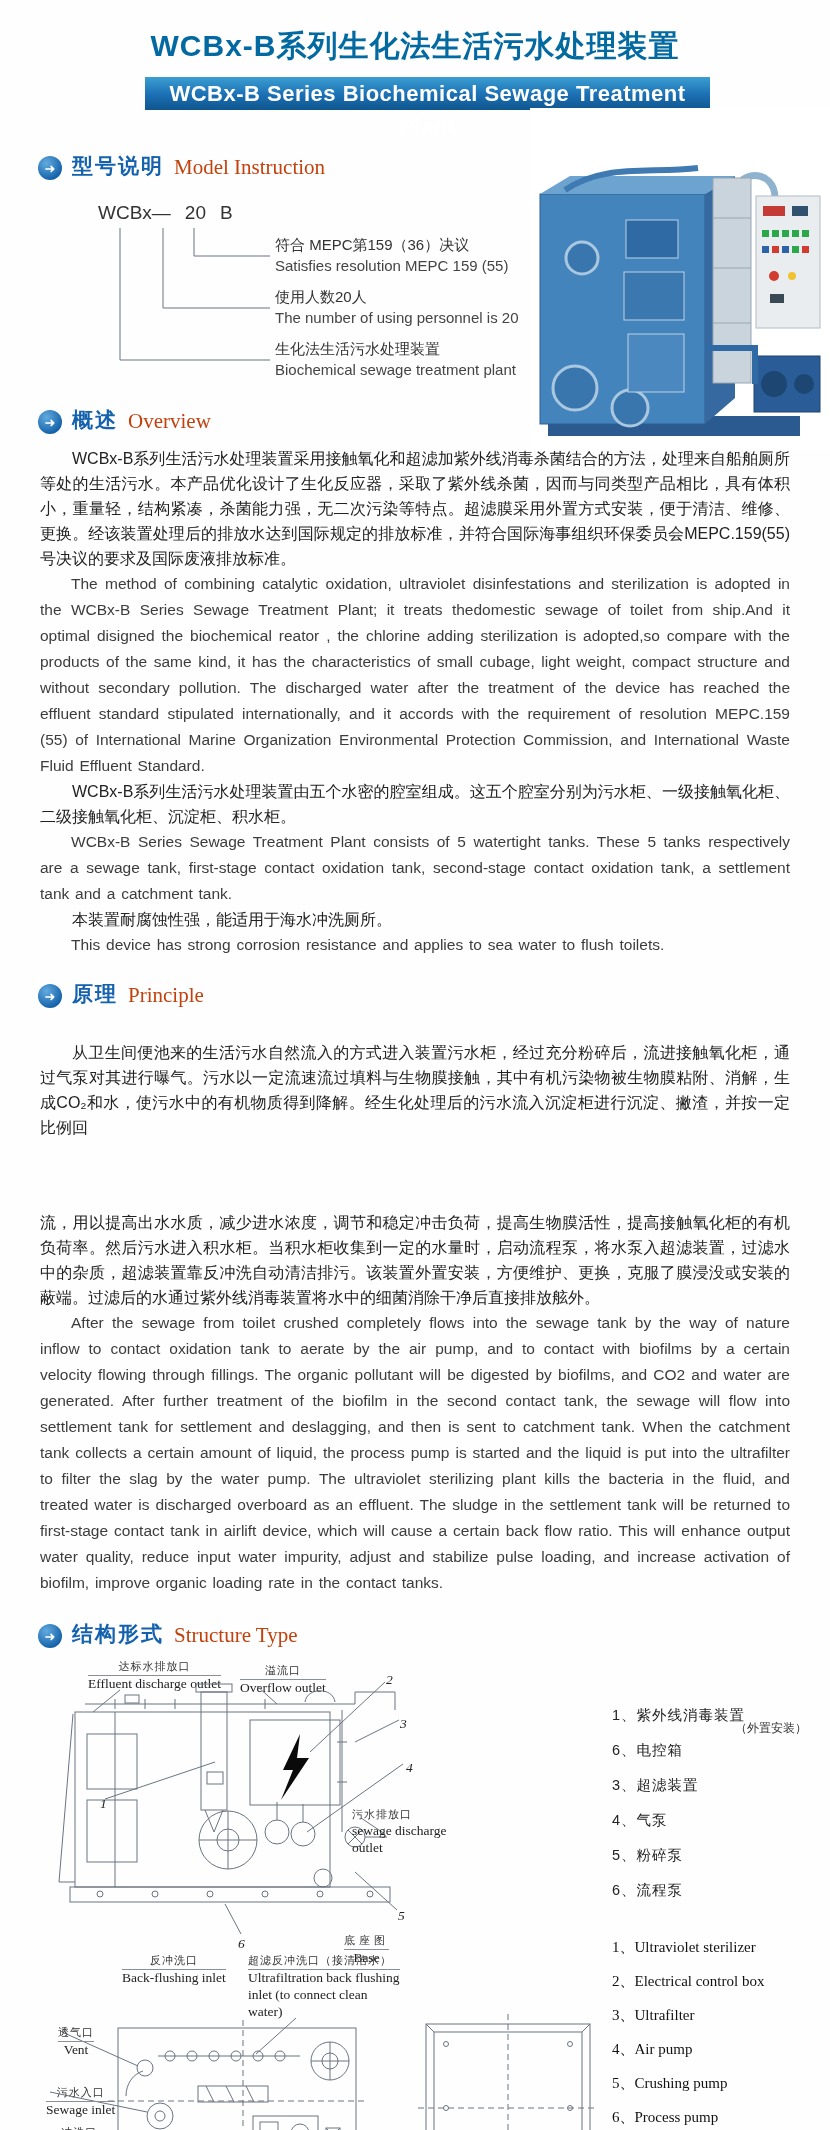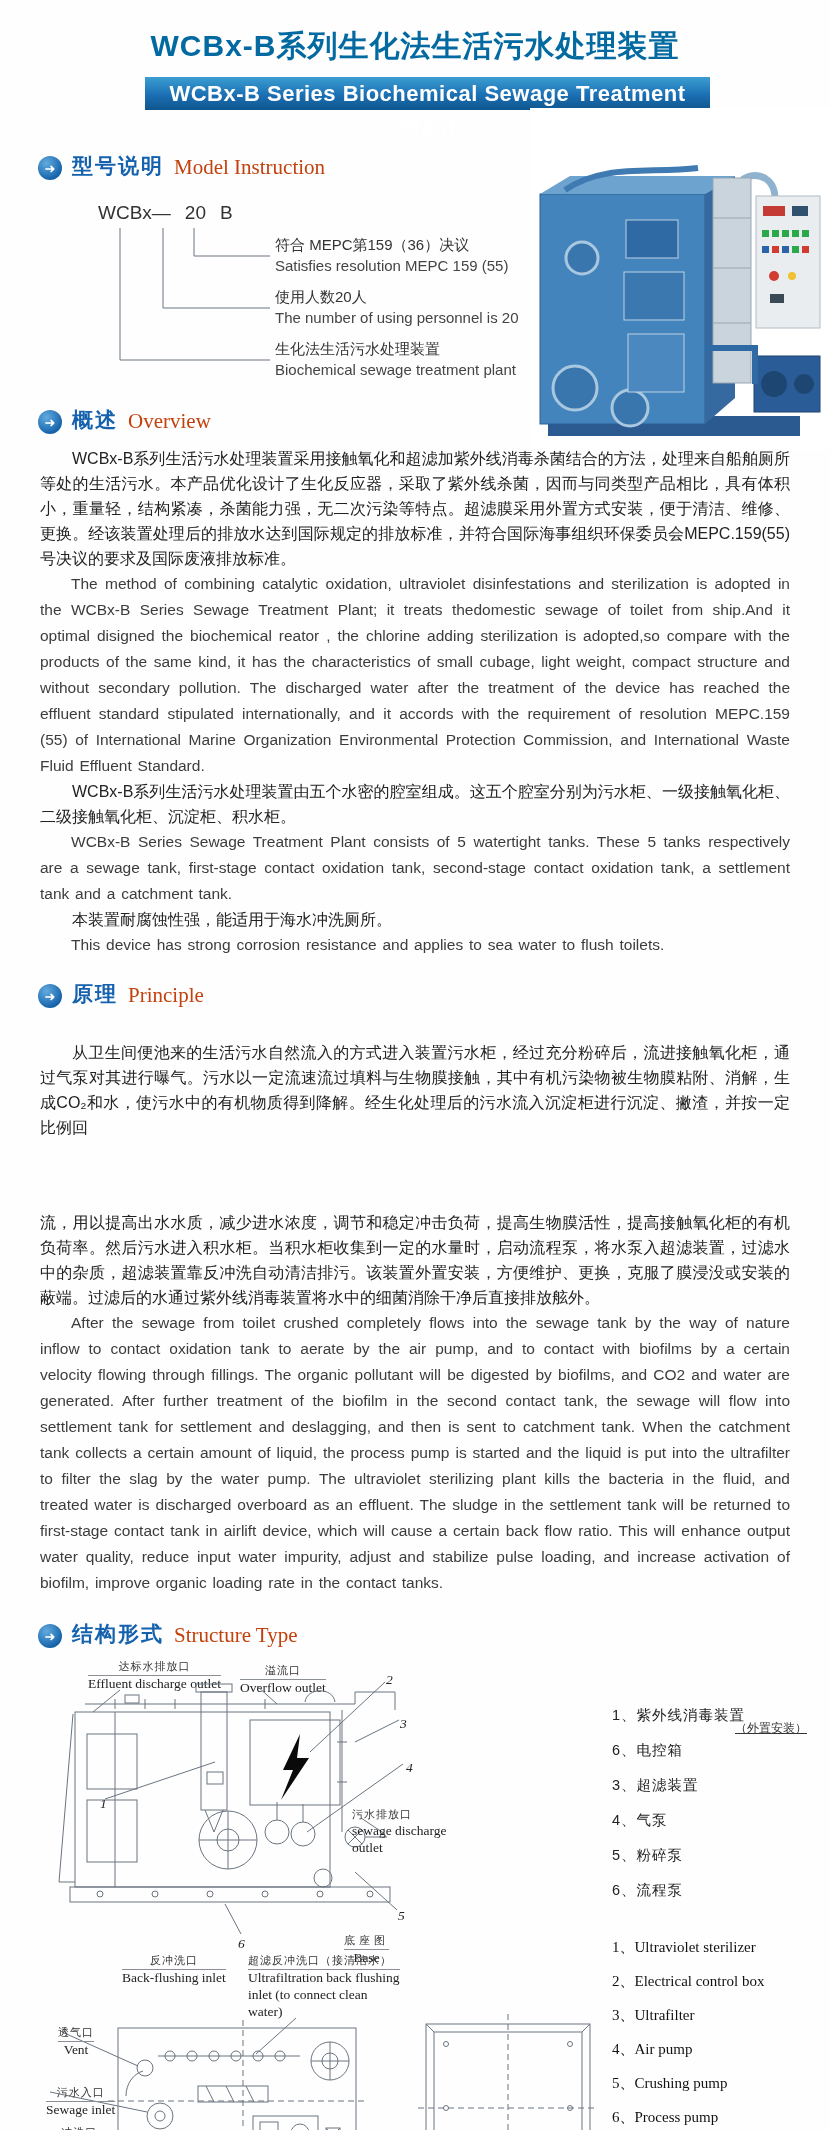--- a/index.html
+++ b/index.html
@@ -41,21 +41,21 @@
   .dwg-label{position:absolute;line-height:1.25;}
   .dwg-cn{display:block;font-size:11px;color:#333;border-bottom:1px solid #8a8f96;
           padding-bottom:1px;letter-spacing:1px;}
   .dwg-en{display:block;font-size:13.5px;color:#222;font-family:"Liberation Serif",serif;}
   .callout{position:absolute;font-size:13.5px;font-family:"Liberation Serif",serif;
            color:#222;font-style:italic;}
   .plist-cn{position:absolute;left:612px;top:40px;font-size:14.5px;color:#222;
             line-height:35px;letter-spacing:1px;}
   .plist-en{position:absolute;left:612px;top:272px;font-size:15px;color:#111;
             font-family:"Liberation Serif",serif;line-height:34px;}
-  .plist-note{position:absolute;left:735px;top:62px;font-size:12px;color:#333;text-decoration:underline;}
+  .plist-note{position:absolute;left:735px;top:62px;font-size:12px;color:#333;}
   svg{display:block;}
   .ln{stroke:#6a7480;stroke-width:1;fill:none;}
   .lnd{stroke:#6a7480;stroke-width:1;fill:none;stroke-dasharray:6,4;}
 </style>
 </head>
 <body>
 
 <div class="page">
 
   <div class="doc-title">WCBx-B系列生化法生活污水处理装置</div>

